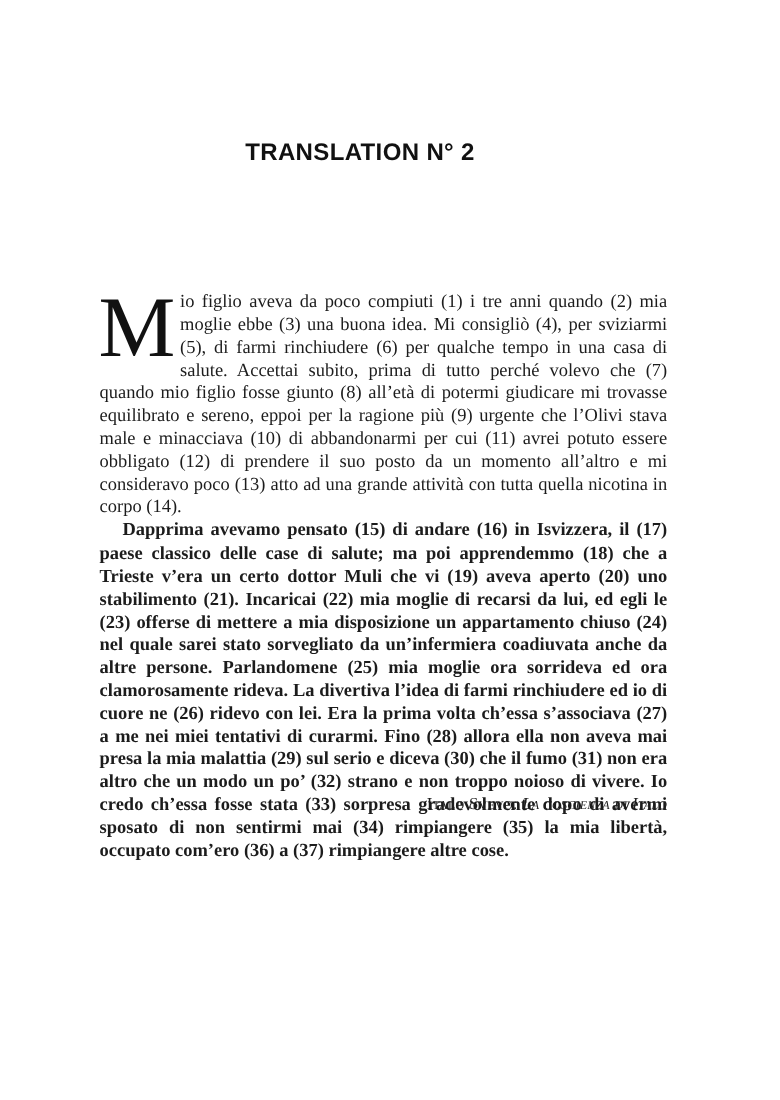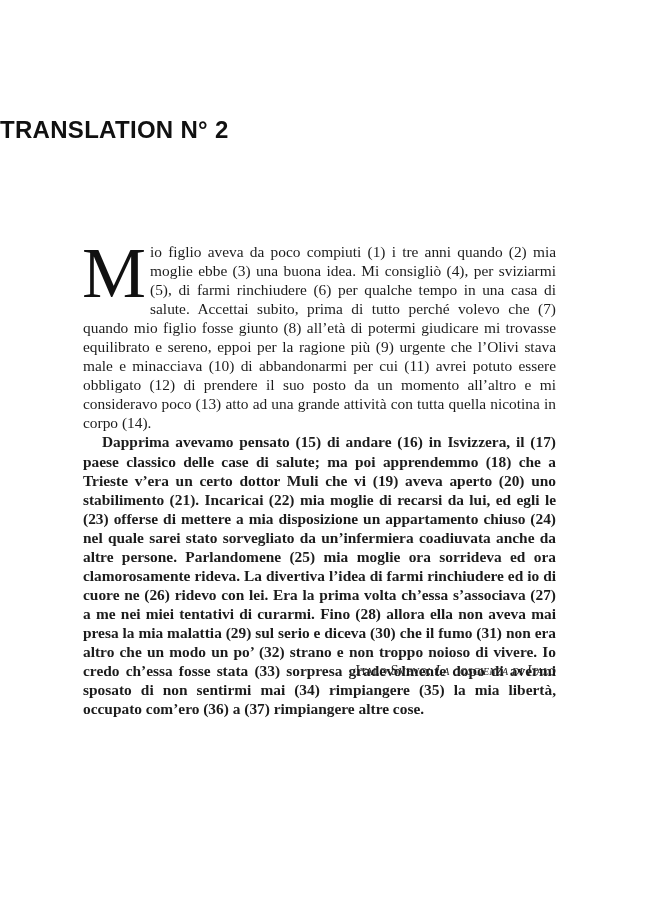--- a/index.html
+++ b/index.html
@@ -1,21 +1,21 @@
 <!DOCTYPE html>
 <html><head>
 <meta charset="utf-8">
 <style>
   html, body { margin: 0; padding: 0; background: #ffffff; }
   body { width: 650px; height: 917px; position: relative; overflow: hidden; color: #1a1a1a; }
   .title {
     position: absolute; left: 0; width: 600px; top: 116px;
-    text-align: left;
+    text-align: center;
     font-family: "Liberation Sans", sans-serif;
-    font-weight: bold; font-size: 24px; letter-spacing: 0.3px;
+    font-weight: bold; font-size: 20px; letter-spacing: 0.3px;
     color: #111;
   }
   .text {
     position: absolute; left: 83px; top: 242px; width: 473px;
     font-family: "Liberation Serif", serif;
     font-size: 15.4px; line-height: 19.05px;
     text-align: justify;
     color: #1c1c1c;
   }
   .text p { margin: 0; }

